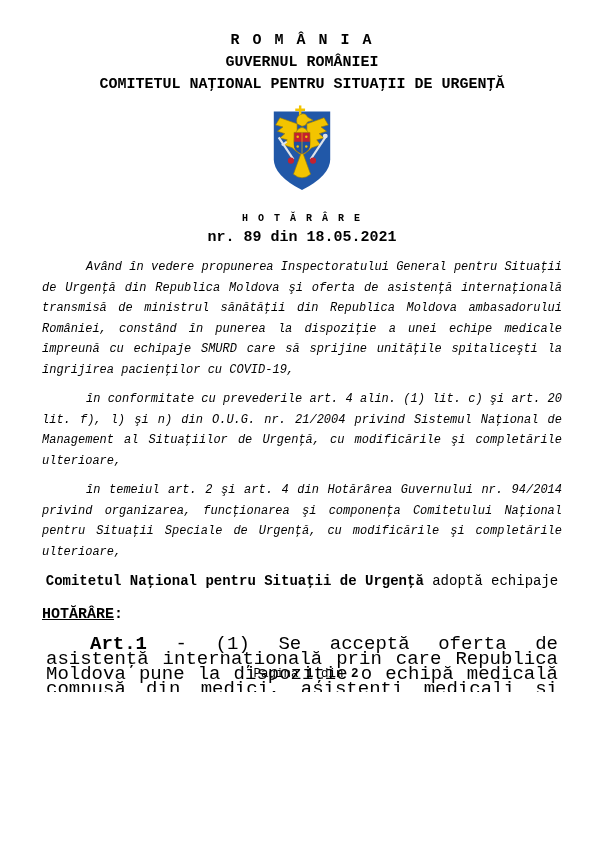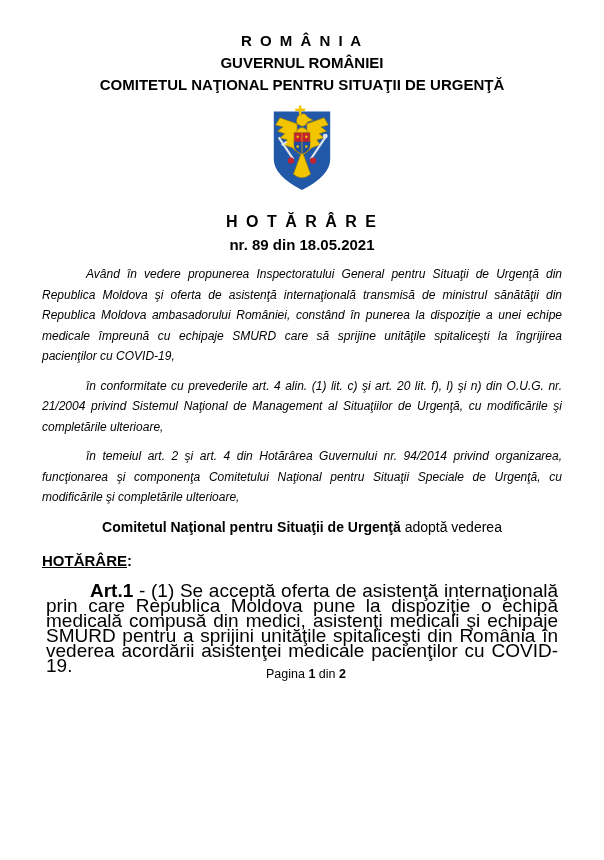--- a/index.html
+++ b/index.html
@@ -5,28 +5,28 @@
   html, body { margin: 0; padding: 0; background: #ffffff; }
   .page {
     position: relative;
     width: 604px;
     height: 692px;
     box-sizing: border-box;
     padding: 30px 42px 0 42px;
     margin: 0 auto;
     background: #ffffff;
     color: #000000;
-    font-family: Liberation Sans, sans-serif;
+    font-family: Liberation Mono, monospace;
     overflow: hidden;
   }
   .header { text-align: center; font-weight: bold; font-size: 15px; line-height: 22px; }
   .header .l1 { letter-spacing: 2px; }
   .arms { display: block; margin: 7px auto 0 auto; }
   .title-block { margin-top: 18px; text-align: center; }
-  .title-h { font-weight: bold; font-size: 16px; letter-spacing: 2px; }
+  .title-h { font-weight: bold; font-size: 10px; letter-spacing: 2px; }
   .title-nr { font-weight: bold; font-size: 15px; margin-top: 5px; }
   .subtitle { font-size: 14px; line-height: 20px; margin-top: 4px; }
   .preamble { margin-top: 11px; }
   .preamble p {
     font-style: italic;
     font-size: 12px;
     line-height: 20.5px;
     text-align: justify;
     text-indent: 44px;
     margin: 0 0 9px 0;
@@ -100,21 +100,21 @@
   </div>
 
   <div class="preamble">
     <p>Având în vedere propunerea Inspectoratului General pentru Situaţii de Urgenţă din Republica Moldova şi oferta de asistenţă internaţională transmisă de ministrul sănătăţii din Republica Moldova ambasadorului României, constând în punerea la dispoziţie a unei echipe medicale împreună cu echipaje SMURD care să sprijine unităţile spitaliceşti la îngrijirea pacienţilor cu COVID-19,</p>
     <p>în conformitate cu prevederile art. 4 alin. (1) lit. c) şi art. 20 lit. f), l) şi n) din O.U.G. nr. 21/2004 privind Sistemul Naţional de Management al Situaţiilor de Urgenţă, cu modificările şi completările ulterioare,</p>
     <p>în temeiul art. 2 şi art. 4 din Hotărârea Guvernului nr. 94/2014 privind organizarea, funcţionarea şi componenţa Comitetului Naţional pentru Situaţii Speciale de Urgenţă, cu modificările şi completările ulterioare,</p>
   </div>
 
   <div class="adoption">
     <b>Comitetul Naţional pentru Situaţii de Urgenţă</b>
-    <span>adoptă vederea</span>
+    <span>adoptă echipaje</span>
   </div>
 
   <div class="decision">
     <span class="u">HOTĂRÂRE</span><span>:</span>
   </div>
 
   <div class="articles">
     <p class="p-art1"><b>Art.1</b> <span>-</span> <span>(1) Se acceptă oferta de asistenţă internaţională prin care Republica Moldova pune la dispoziţie o echipă medicală compusă din medici, asistenţi medicali şi echipaje SMURD pentru a sprijini unităţile spitaliceşti din România în vederea acordării asistenţei medicale pacienţilor cu COVID-19.</span></p>
   </div>
 

